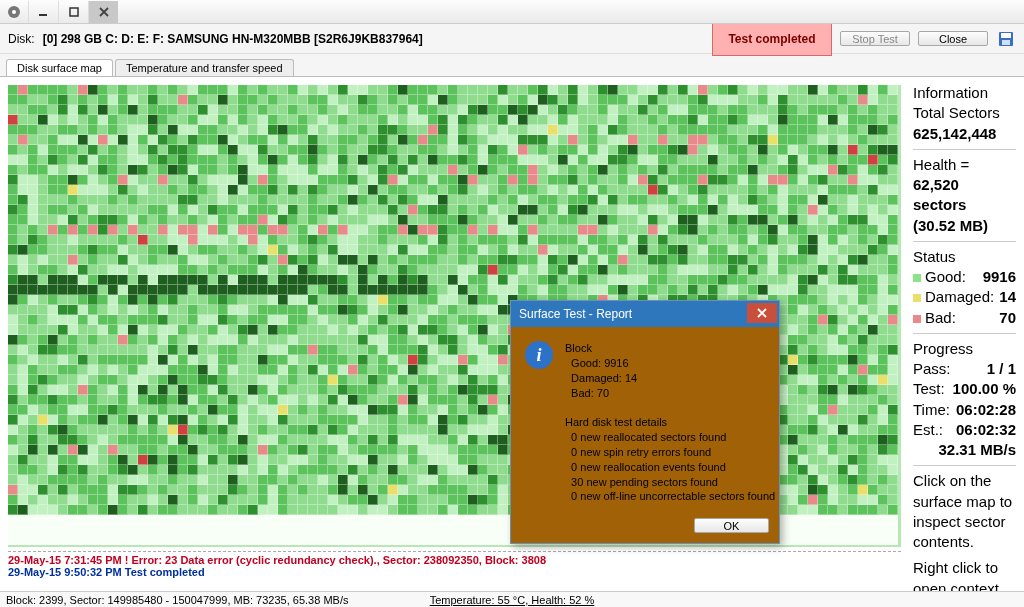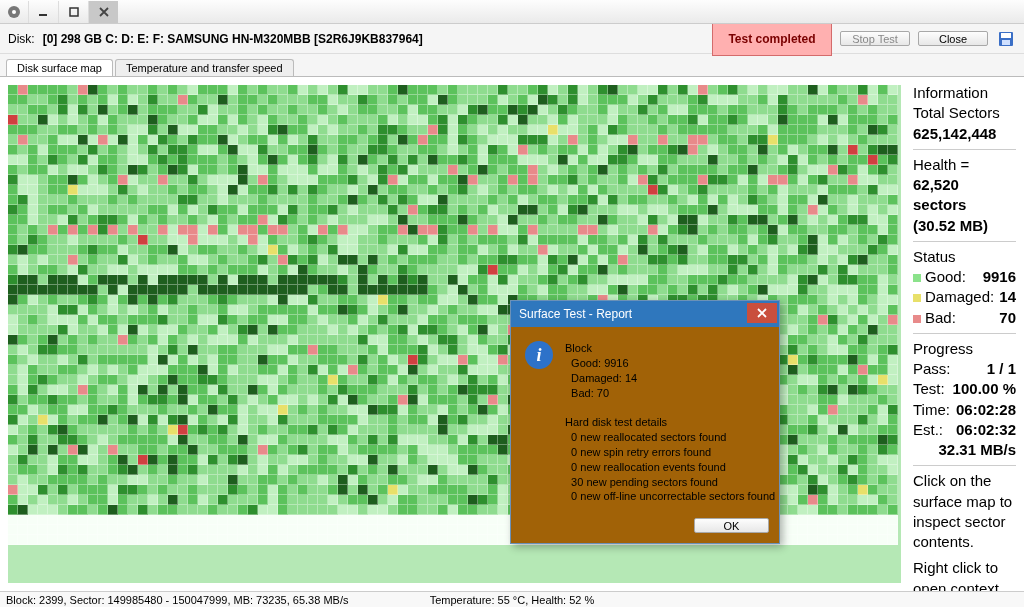--- a/index.html
+++ b/index.html
@@ -142,21 +142,21 @@
   
   .statusbar {
     height:16px;
     border-top:1px solid #ccc;
     font-size:11px;
     display:flex;
     align-items:center;
     padding:0 6px;
     background:#f8f8f8;
   }
-  .statusbar .sb-center{ position:absolute; left:50%; transform:translateX(-50%);}
+  .statusbar .sb-center{ position:absolute; left:50%; transform:translateX(-50%);text-decoration:underline;}
 
   
   .dialog {
     position:absolute;
     left:510px; top:300px;
     width:270px;
     background:#a16207;
     border:1px solid #6b91b8;
     box-shadow: 3px 3px 8px rgba(0,0,0,.3);
     z-index:50;
@@ -4429,20 +4429,24 @@
           <div class="cell ce"></div>
           <div class="cell ce"></div>
           <div class="cell ce"></div>
           <div class="cell ce"></div>
           <div class="cell ce"></div>
           <div class="cell ce"></div>
           <div class="cell ce"></div>
           <div class="cell ce"></div>
         </div>
       </div>
+    <div class="log">
+      <div class="err">29-May-15  7:31:45 PM ! Error: 23 Data error (cyclic redundancy check)., Sector: 238092350, Block: 3808</div>
+      <div class="ok">29-May-15  9:50:32 PM   Test completed</div>
+    </div>
   </div>
 
   <div class="side-pane">
     <div>Information</div>
     <div>Total Sectors</div>
     <div class="bold">625,142,448</div>
     <div class="sep"></div>
     <div>Health =</div>
     <div class="bold">62,520 sectors</div>
     <div class="bold">(30.52 MB)</div>

